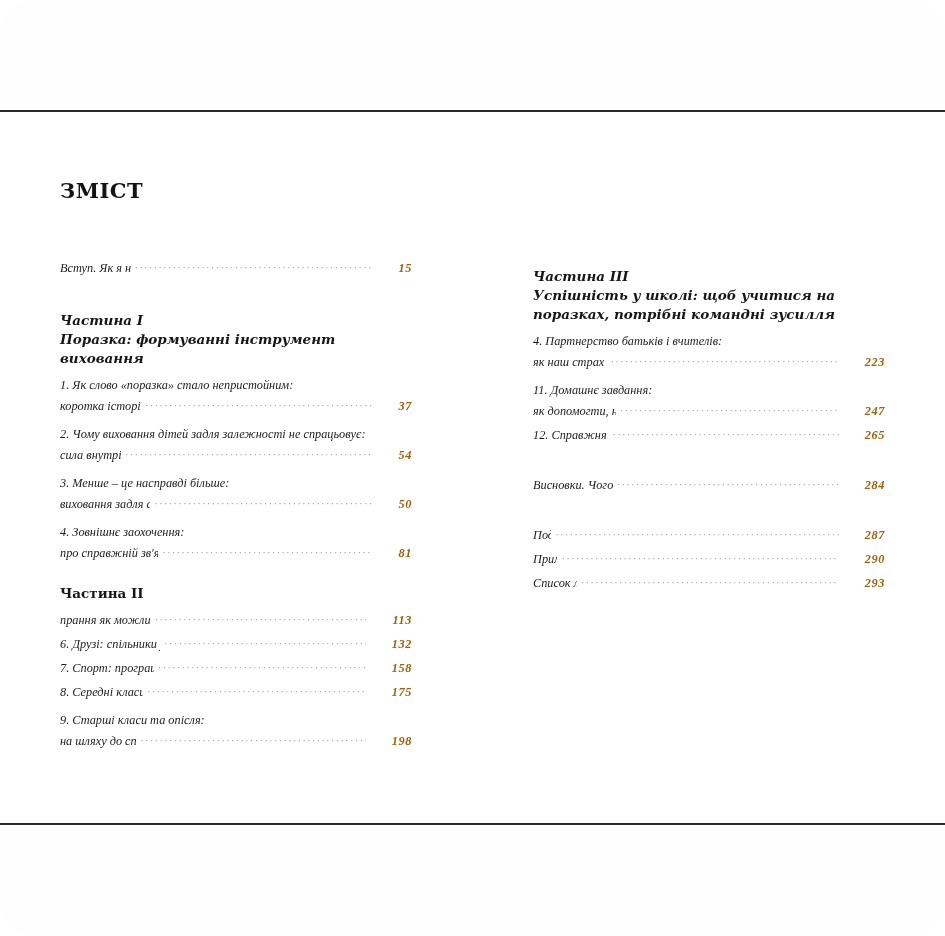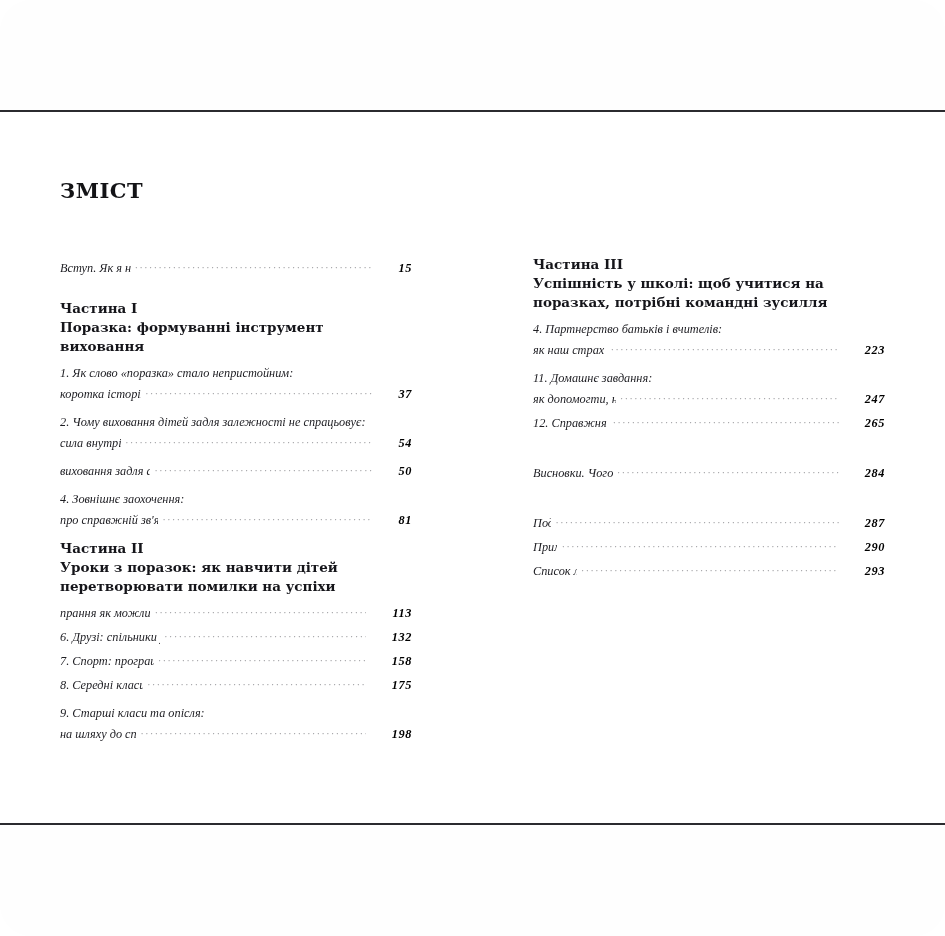--- a/index.html
+++ b/index.html
@@ -66,24 +66,24 @@
   .col {
     position: absolute;
     top: 143px;
     width: 352px;
   }
   .col-left  { left: 60px; }
   .col-right { left: 533px; }
 
   
   .part {
-    margin-top: 8px;
+    margin-top: 20px;
     margin-bottom: 4px;
   }
-  .part-first { margin-top: 0; }
+  .part-first { margin-top: 12px; font-style: italic; }
 
   .part-label,
   .part-title {
     font-family: "DejaVu Serif", "Liberation Serif", serif;
     font-weight: bold;
     font-size: 13.5px;
     line-height: 19px;
     color: #15151a;
   }
 
@@ -121,21 +121,21 @@
     font-style: normal;
     font-size: 11px;
     letter-spacing: 1.1px;
     transform: translateY(-1px);
   }
   .leader-page {
     flex: 0 0 auto;
     font-style: italic;
     font-weight: bold;
     font-size: 12.3px;
-    color: #000000;
+    color: #a16207;
     letter-spacing: 0.6px;
     margin-left: 24px;
   }
   .spacer-md { height: 20px; }
   .spacer-lg { height: 26px; }
 </style>
 </head>
 <body>
 
 <div class="page">
@@ -176,39 +176,39 @@
       <div class="entry">
         <span class="entry-line1">2. Чому виховання дітей задля залежності не спрацьовує:</span>
         <div class="leader-row">
           <span class="leader-text">сила внутрішньої мотивації</span>
           <span class="leader-dots">·······························································································································</span>
           <span class="leader-page">54</span>
         </div>
       </div>
 
       <div class="entry">
+        <span class="entry-line1">3. Менше – це насправді більше:</span>
         <div class="leader-row">
           <span class="leader-text">виховання задля автономії та компетентності</span>
           <span class="leader-dots">·······························································································································</span>
           <span class="leader-page">50</span>
         </div>
       </div>
 
       <div class="entry">
         <span class="entry-line1">4. Зовнішнє заохочення:</span>
         <div class="leader-row">
           <span class="leader-text">про справжній зв'язок між похвалою та самооцінкою</span>
           <span class="leader-dots">·······························································································································</span>
           <span class="leader-page">81</span>
         </div>
       </div>
 
       <div class="part">
         <div class="part-label">Частина II</div>
-        <div class="part-title">Уроки з поразок: як навчити дітей перетворювати помилки на успіхи</div>
       </div>
 
       <div class="entry">
         <div class="leader-row">
           <span class="leader-text">прання як можливість здобути компетентність</span>
           <span class="leader-dots">·······························································································································</span>
           <span class="leader-page">113</span>
         </div>
       </div>
 

